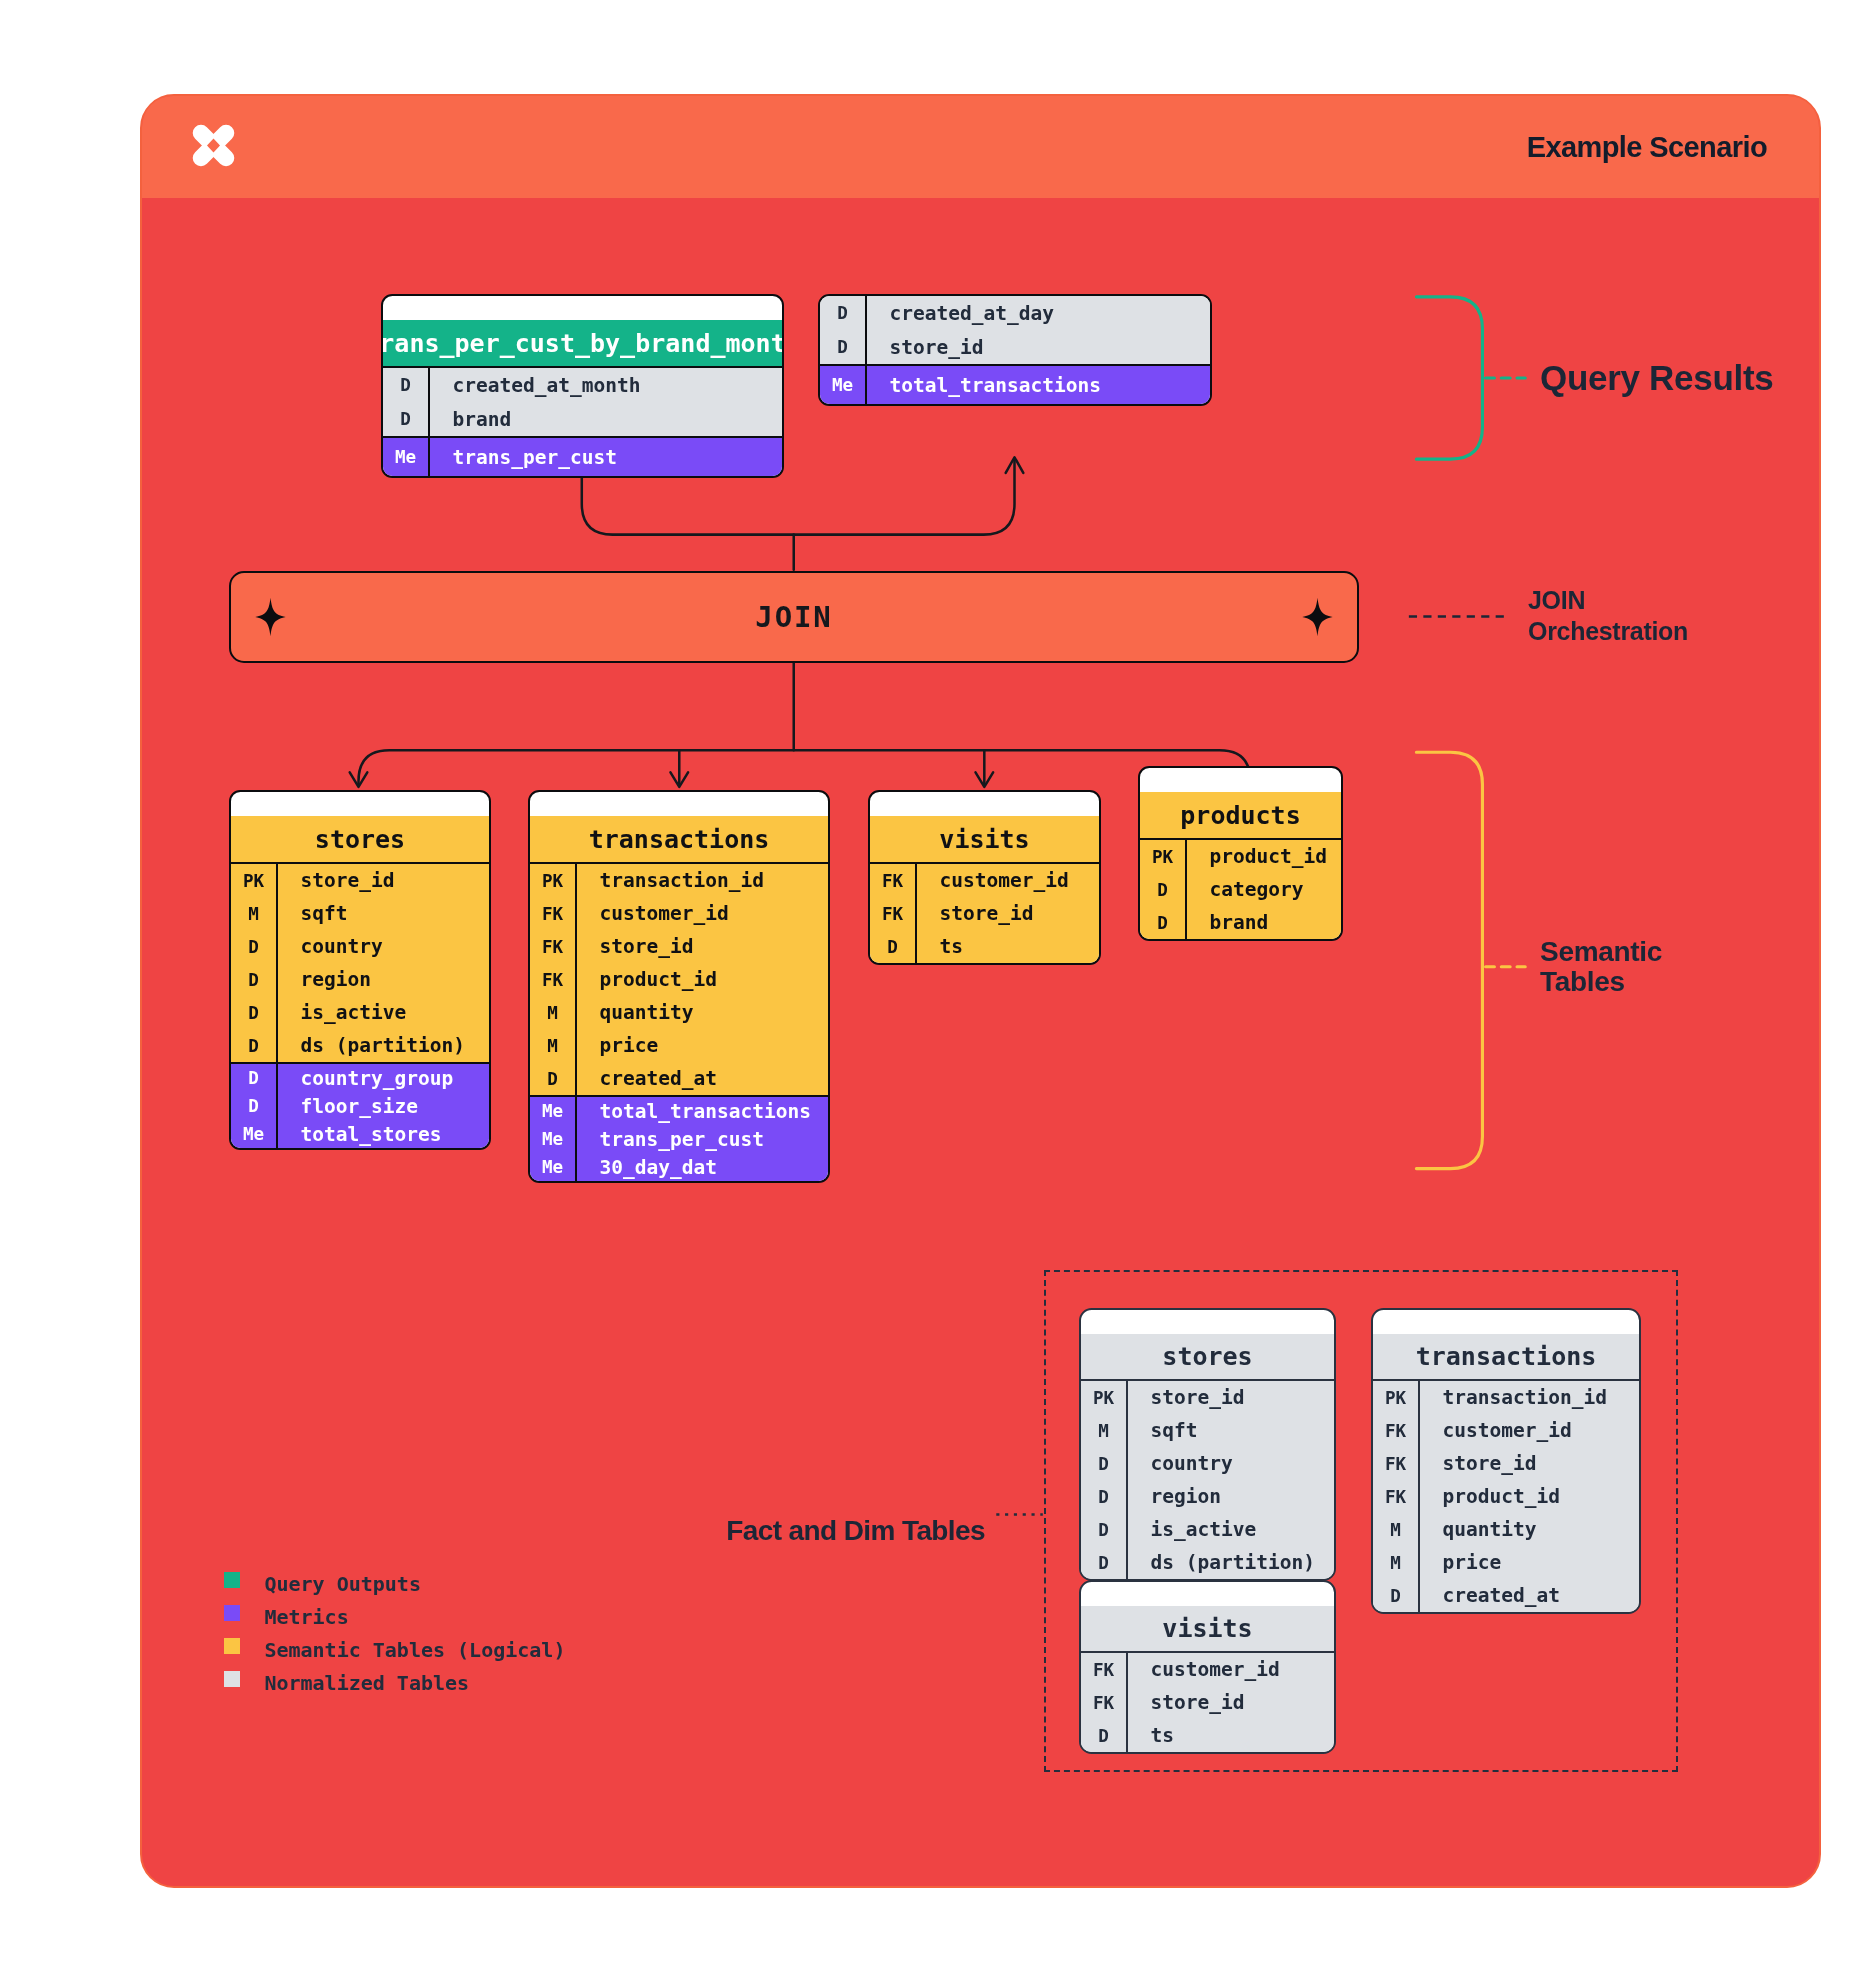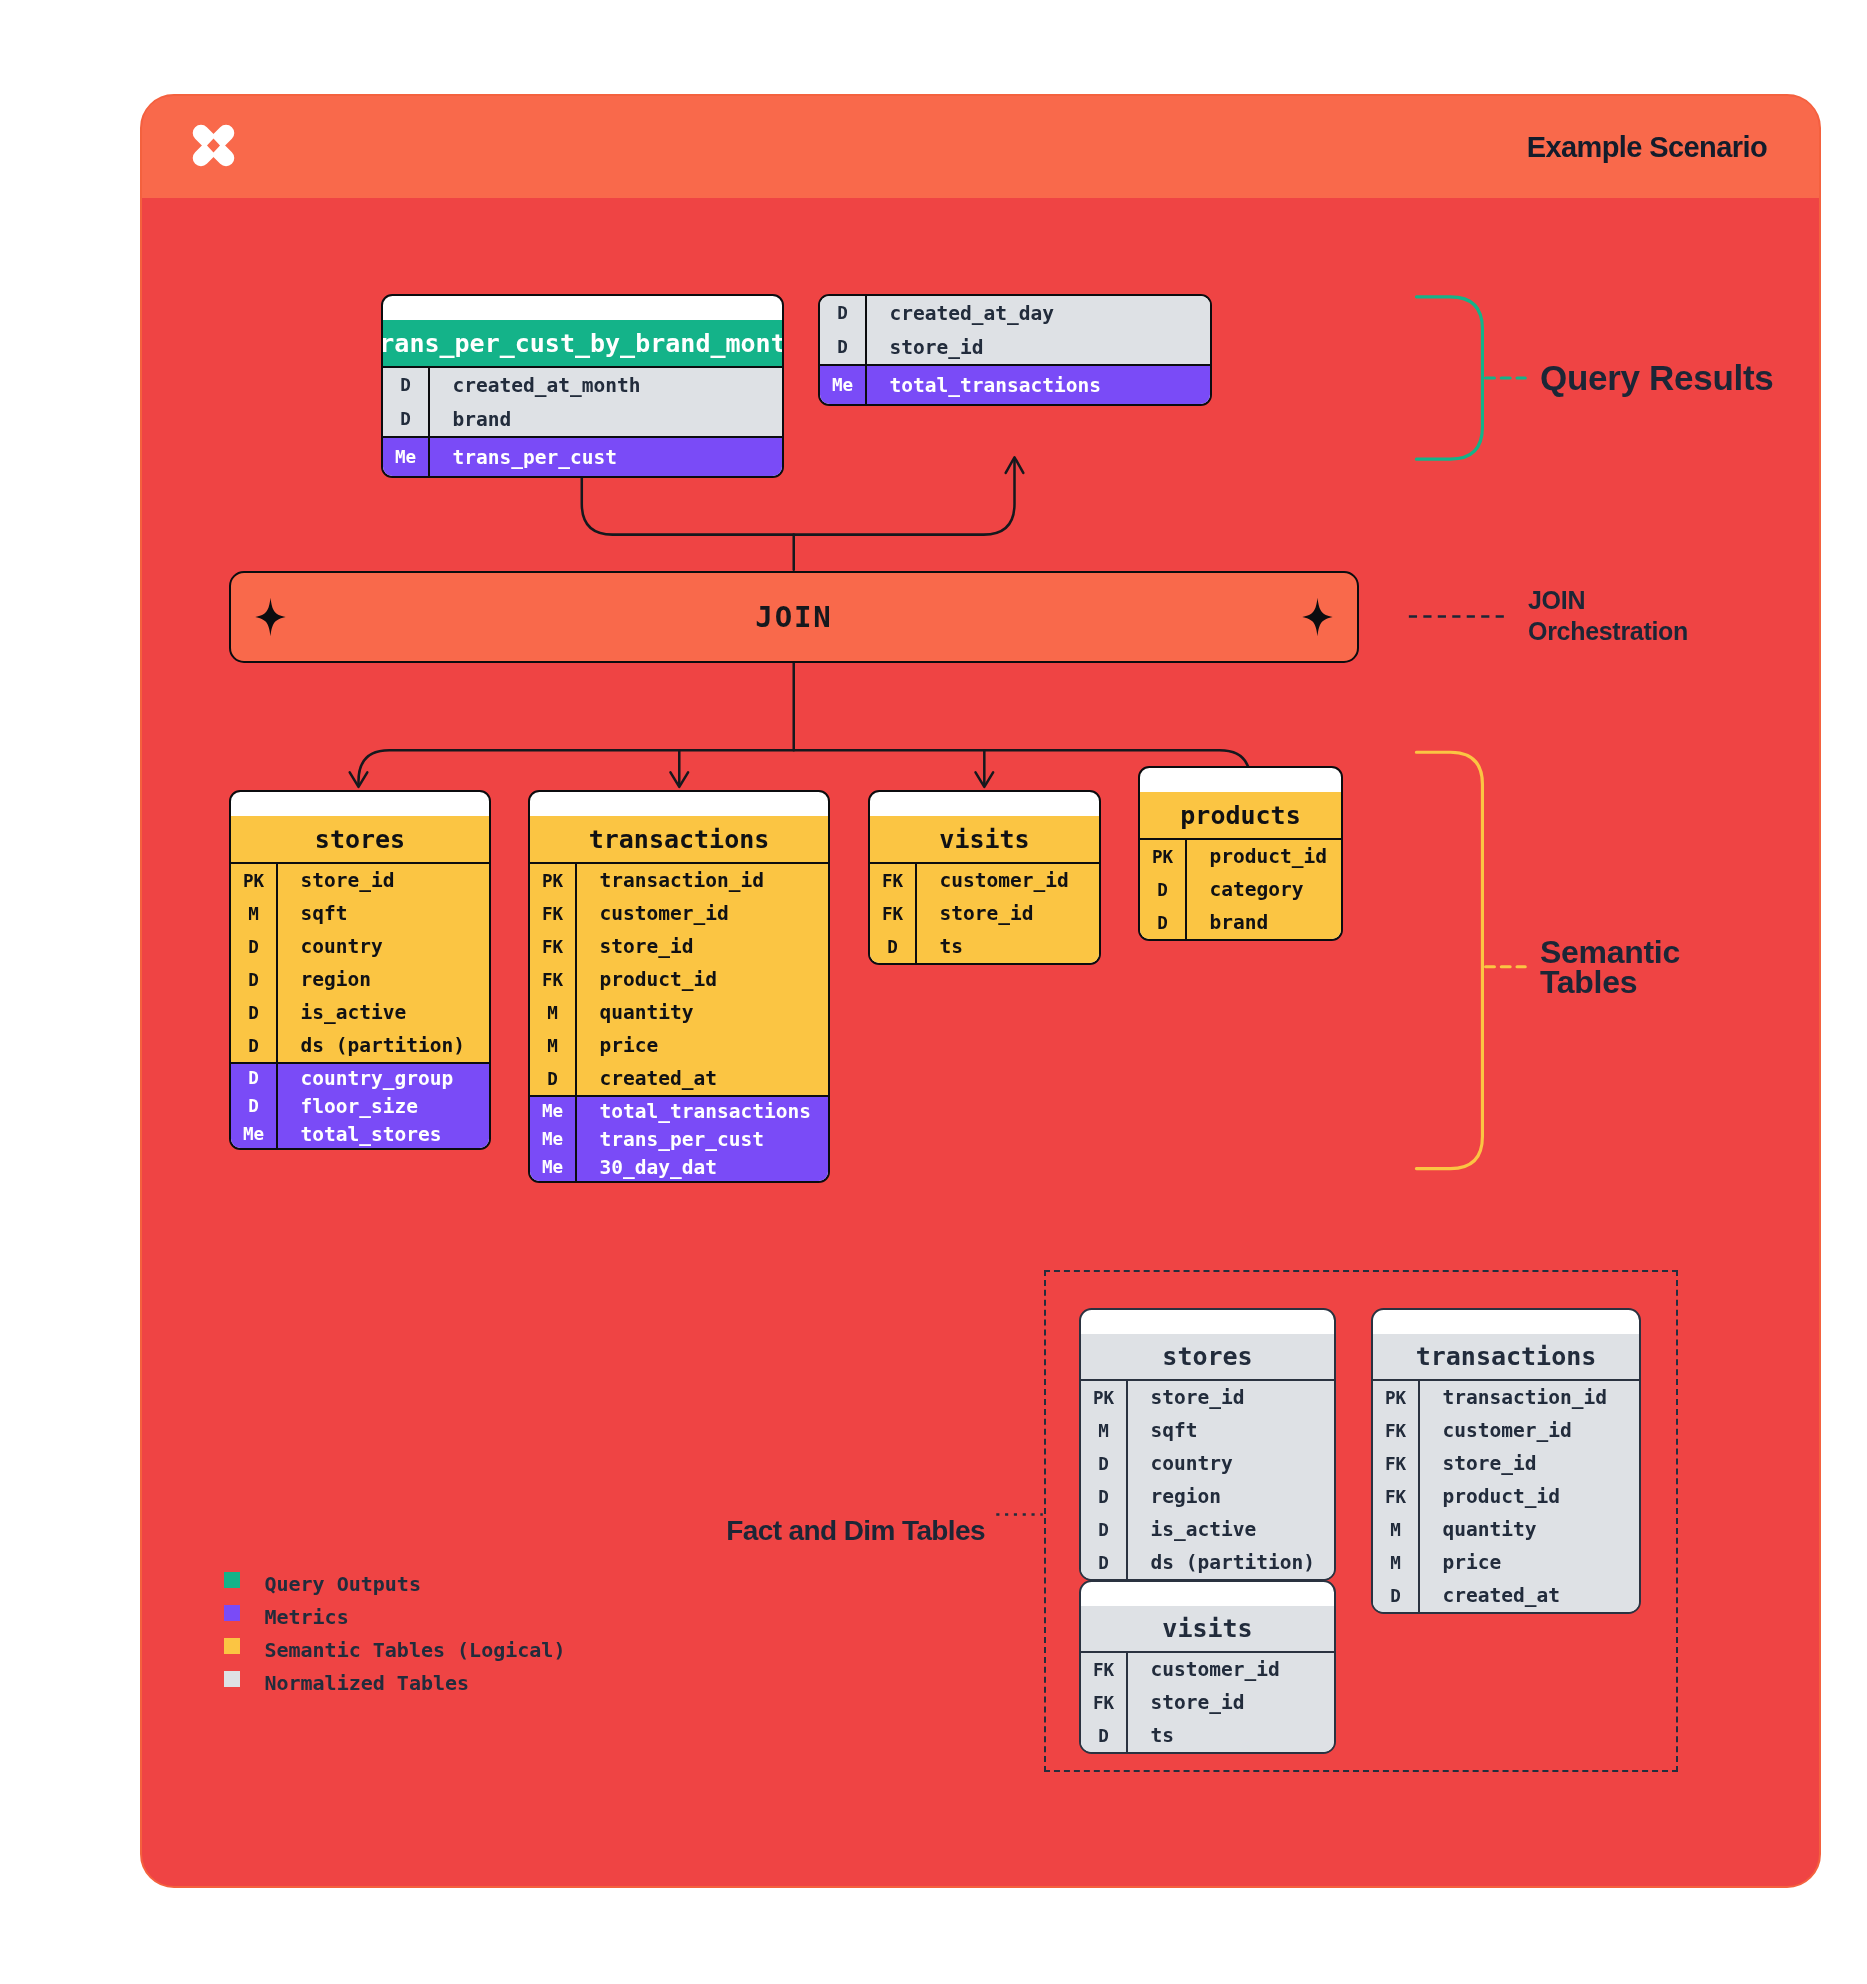--- a/index.html
+++ b/index.html
@@ -60,21 +60,21 @@
   .join-diamond.right{right:22.6px;}
 
   
   #factdim-box{position:absolute;left:1044px;top:1270px;width:634px;height:502px;
         box-sizing:border-box;border:2.5px dashed #252D3D;}
 
   
   .annot{position:absolute;color:#1C2636;font-weight:bold;letter-spacing:-0.3px;}
   #query-results-label{left:1540px;top:378px;transform:translateY(-50%);font-size:35px;}
   #join-orch-label{left:1528px;top:585px;font-size:25px;line-height:31px;}
-  #semantic-label{left:1540px;top:937px;font-size:32px;line-height:30px;}
+  #semantic-label{left:1540px;top:937px;font-size:28px;line-height:30px;}
   #factdim-label{left:692px;top:1499px;width:293px;text-align:right;font-size:28px;letter-spacing:-0.6px;margin-top:16px;}
 
   
   #legend{position:absolute;left:224px;top:1572px;}
   .leg-row{display:flex;align-items:flex-start;height:33px;}
   .leg-swatch{width:16.4px;height:16.4px;margin-right:24px;}
   .leg-label{font-family:"DejaVu Sans Mono","Liberation Mono",monospace;font-weight:700;
         font-size:20px;color:#222C3C;white-space:nowrap;}
 </style>
 </head>

